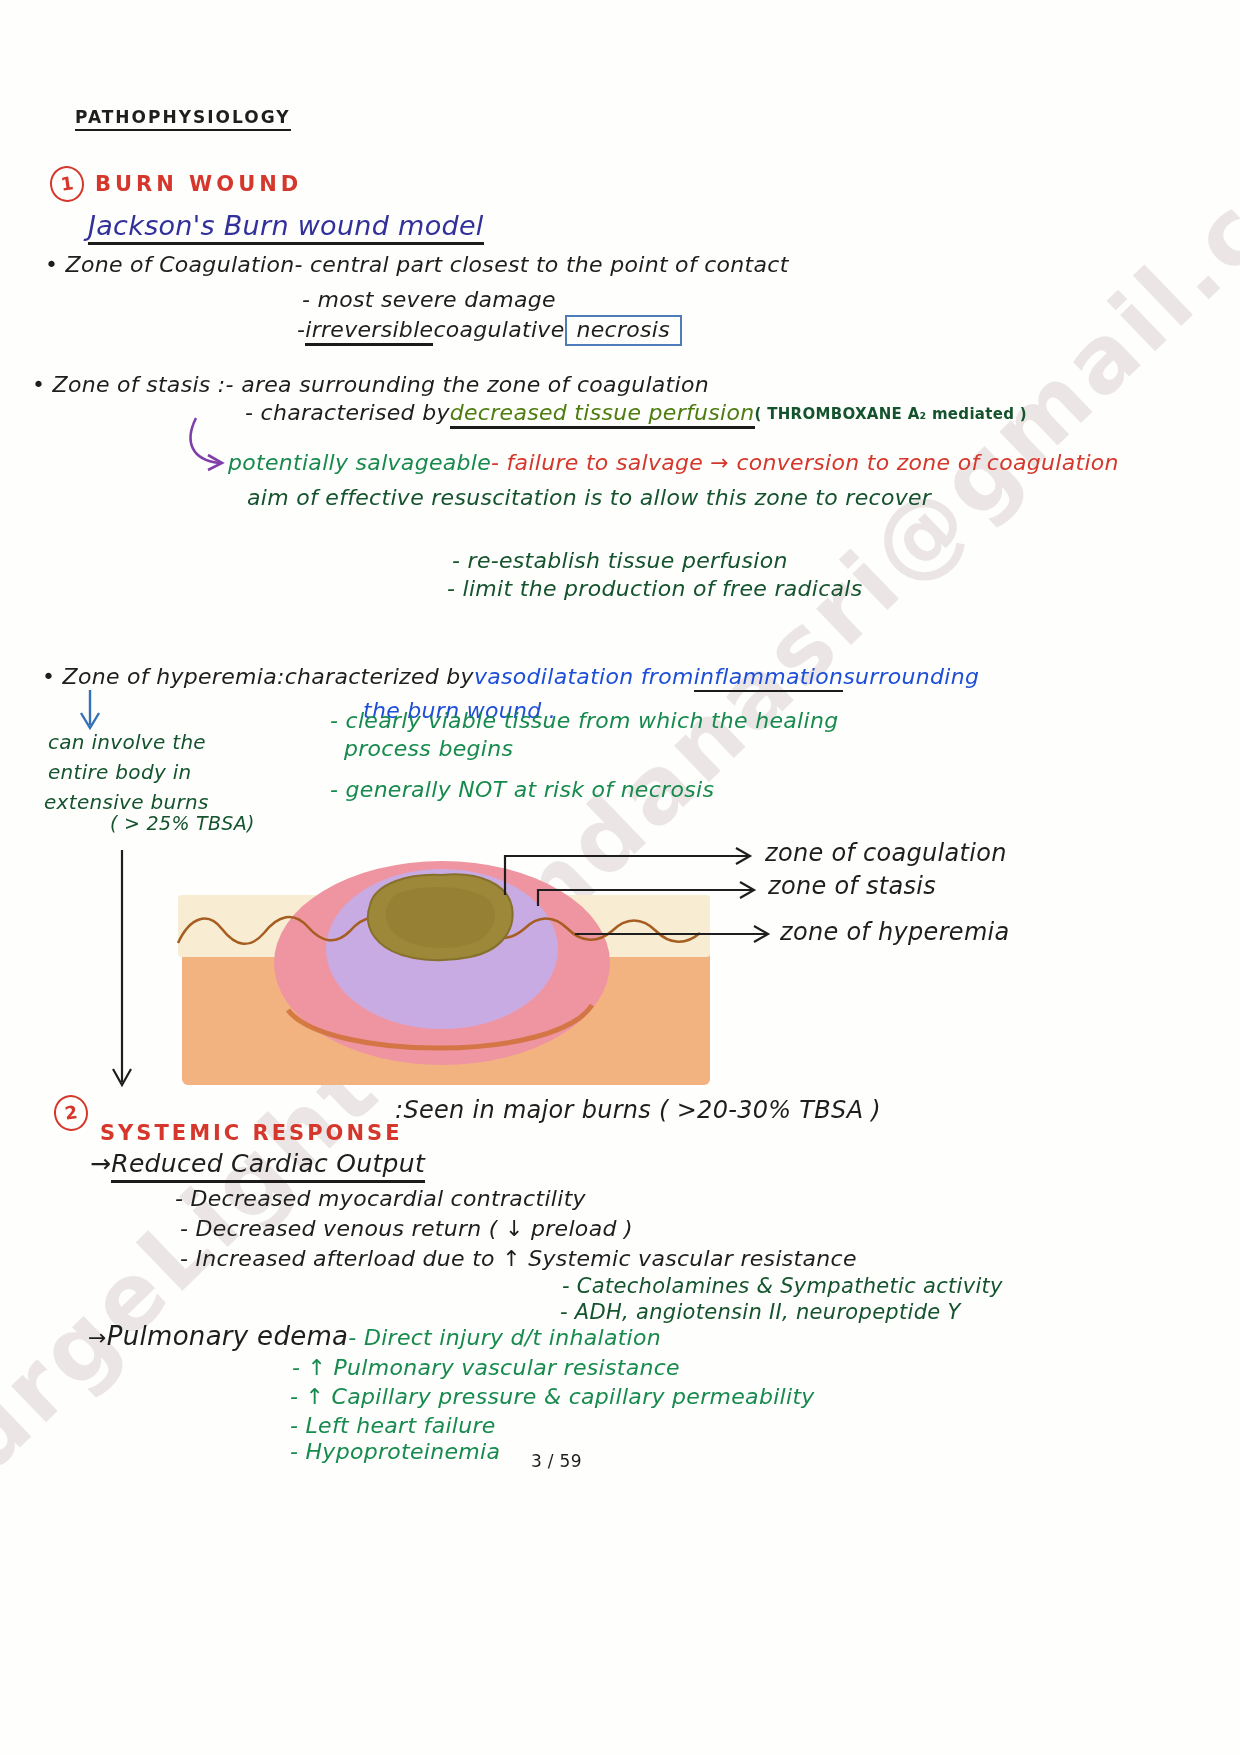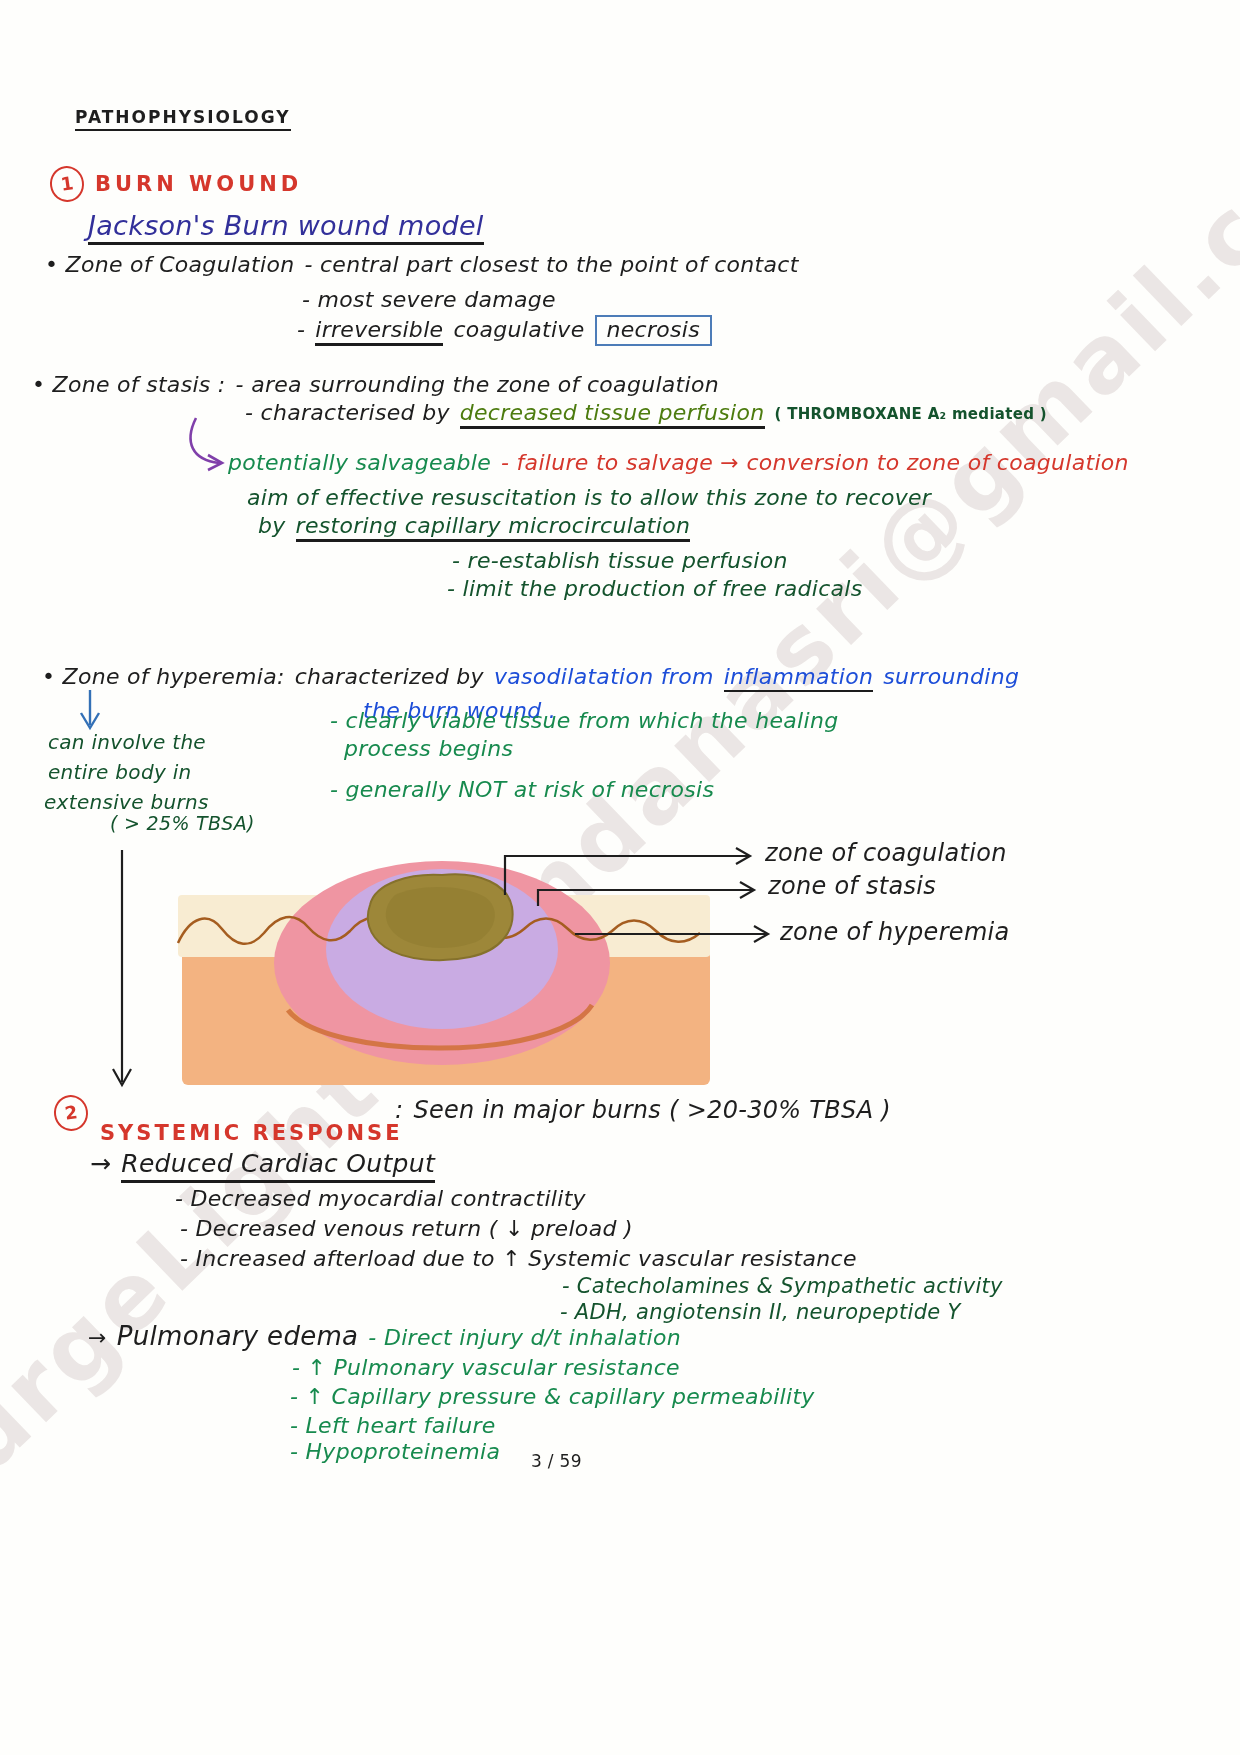--- a/index.html
+++ b/index.html
@@ -5,21 +5,21 @@
   html,body { margin:0; padding:0; background:#e8e8e8; }
   .page {
     position:relative; width:1240px; height:1755px; margin:0 auto;
     background:#fefefc; overflow:hidden;
     font-family:"DejaVu Sans", sans-serif;
   }
   .hw {
     position:absolute; font-style:italic; color:#1e1e1e;
     font-size:22px; white-space:nowrap; letter-spacing:.3px; line-height:1.15;
   }
-  .row { display:flex; align-items:baseline; gap:10px; }
+  .row { display:flex; align-items:baseline; }
   .caps { font-style:normal; font-weight:bold; }
   .red     { color:#d5372c; }
   .navy    { color:#32309a; }
   .purple  { color:#4d7c0f; }
   .blue    { color:#14532d; }
   .green   { color:#178a4e; }
   .magenta { color:#1d4ed8;margin-top:18px; }
   .u  { border-bottom:3px solid #1c1c1c; padding-bottom:1px; }
   .u2 { border-bottom:2px solid #1c1c1c; padding-bottom:1px; }
   .box { border:2px solid #4d7cb8; padding:0 10px 2px 10px; }
@@ -69,24 +69,20 @@
   <span class="hw row" style="left:245px; top:400px;">
     <span>- characterised by</span>
     <span class="purple u">decreased tissue perfusion</span>
     <span class="blue" style="font-size:15px; font-style:normal; font-weight:bold; align-self:center;">( THROMBOXANE A₂ mediated )</span>
   </span>
   <span class="hw row" style="left:228px; top:450px;">
     <span class="green">potentially salvageable</span>
     <span class="red">- failure to salvage → conversion to zone of coagulation</span>
   </span>
   <span class="hw blue" style="left:247px; top:485px;">aim of  effective  resuscitation  is to allow  this zone to recover</span>
-  <span class="hw row blue" style="left:258px; top:513px;">
-    <span>by</span>
-    <span class="u">restoring  capillary  microcirculation</span>
-  </span>
   <span class="hw blue" style="left:452px; top:548px;">- re-establish  tissue  perfusion</span>
   <span class="hw blue" style="left:447px; top:576px;">- limit the production  of free radicals</span>
 
   <span class="hw row" style="left:42px; top:646px;">
     <span>• Zone of hyperemia:</span>
     <span>characterized by</span>
     <span class="magenta">vasodilatation from</span>
     <span class="magenta u2">inflammation</span>
     <span class="magenta">surrounding</span>
   </span>

